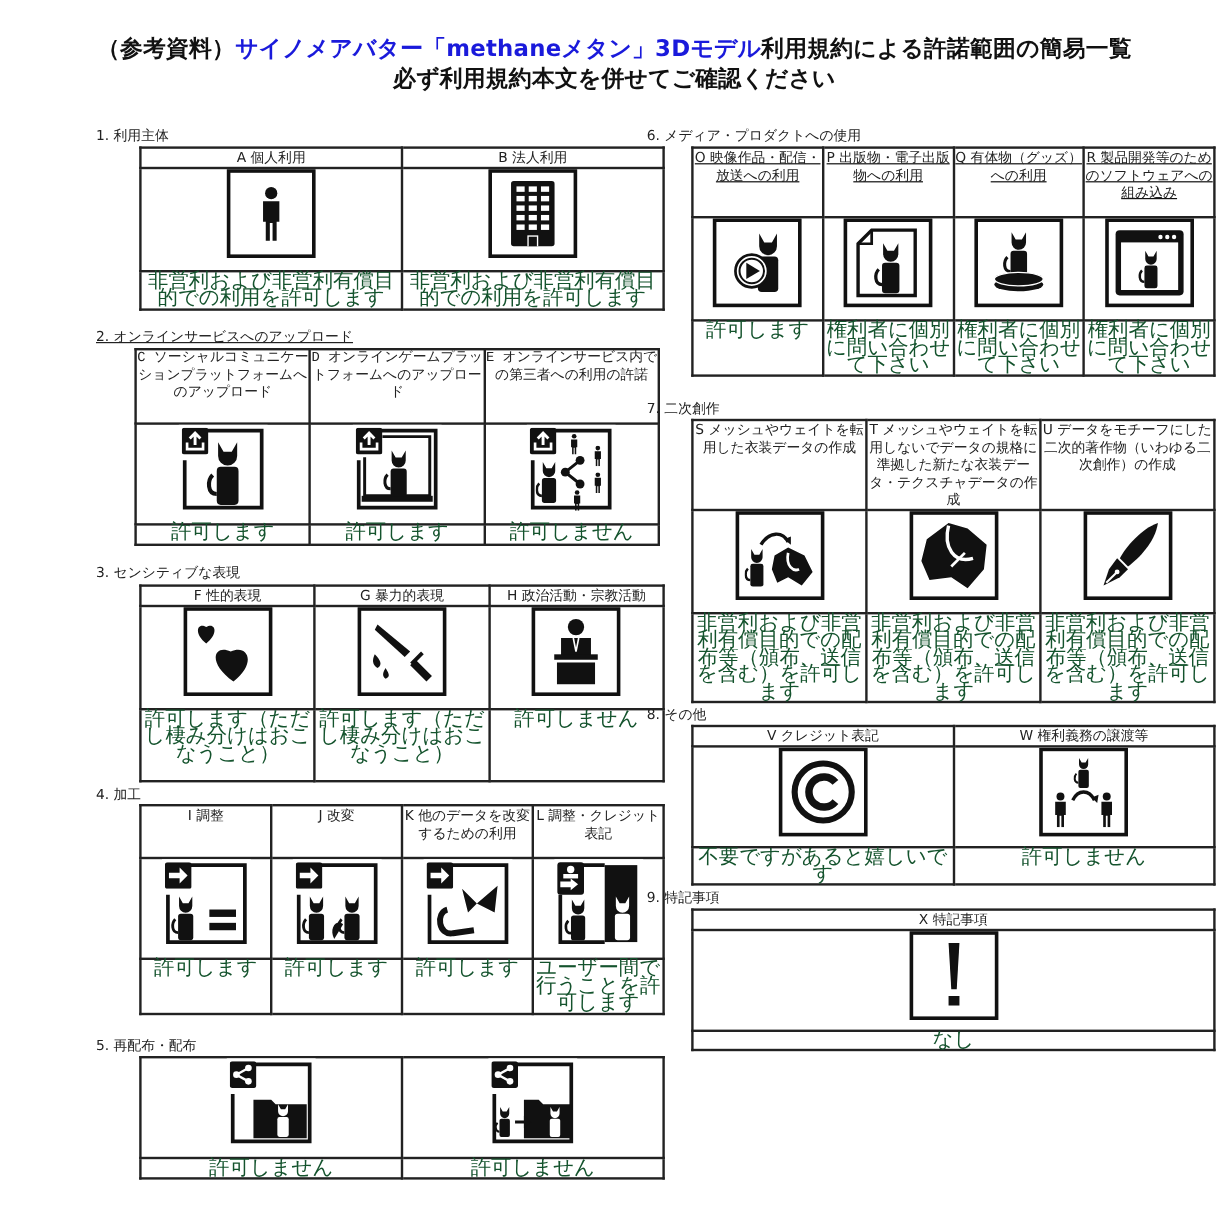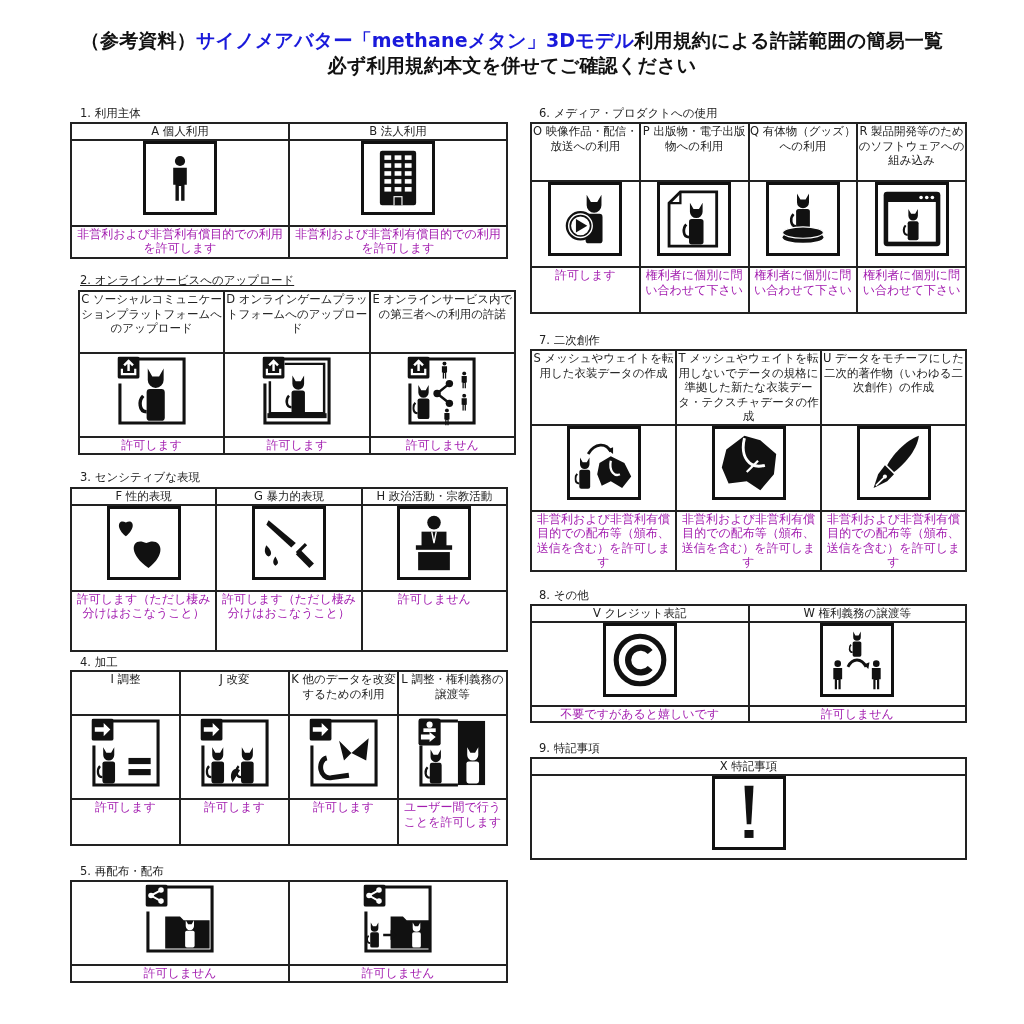--- a/index.html
+++ b/index.html
@@ -1,25 +1,25 @@
 <!DOCTYPE html>
 <html><head>
 <meta charset="utf-8">
 <style>
   html, body { margin:0; padding:0; background:#ffffff; }
   body { width:1024px; height:1024px; position:relative; overflow:hidden;
          font-family: "DejaVu Sans", "Liberation Sans", sans-serif; color:#111; }
   .title { position:absolute; left:0; width:1024px; text-align:center; font-weight:bold; font-size:19px; letter-spacing:0.2px; }
   .title .blue { color:#1a1adb; }
   .sec-label { position:absolute; font-size:11.5px; color:#222; }
-  table.grid { position:absolute; border-collapse:collapse; table-layout:fixed; }
+  table.grid { position:absolute; border-collapse:collapse; table-layout:fixed;margin-left:46px; }
   table.grid td { border:2px solid #222; padding:0; text-align:center; vertical-align:top; }
   td.hdr { font-size:11.5px; line-height:14.5px; color:#222; padding:1px 3px; }
   td.ico { vertical-align:middle; }
-  td.res { font-size:12px; line-height:14.5px; color:#a21caf; padding:1px 3px; }
+  td.res { font-size:17px; line-height:14.5px; color:#14532d; padding:1px 3px; }
   .icon { display:inline-block; box-sizing:border-box; border:3px solid #111; background:#fff; vertical-align:middle; position:relative; }
   .icon svg { display:block; width:100%; height:100%; }
 </style>
 </head>
 <body>
 
 <div class="title" style="top:28px;">
   <span>（参考資料）</span><span class="blue">サイノメアバター「methaneメタン」3Dモデル</span><span>利用規約による許諾範囲の簡易一覧</span>
 </div>
 <div class="title" style="top:53px;">必ず利用規約本文を併せてご確認ください</div>
@@ -95,21 +95,21 @@
             </svg></div></td>
   </tr>
   <tr style="height:32px;">
     <td class="res">非営利および非営利有償目的での利用を許可します</td>
     <td class="res">非営利および非営利有償目的での利用を許可します</td>
   </tr>
 </tbody>
   </table>
 
 <div class="sec-label" style="left:80px; top:273px;text-decoration:underline;">2. オンラインサービスへのアップロード</div>
-<table class="grid" style="left:78px; top:290px; width:438px;">
+<table class="grid" style="left:66px; top:290px; width:438px;font-family:Liberation Mono, monospace;">
   <tbody>
       <tr style="height:62px;">
     <td class="hdr">C ソーシャルコミュニケーションプラットフォームへのアップロード</td>
     <td class="hdr">D オンラインゲームプラットフォームへのアップロード</td>
     <td class="hdr">E オンラインサービス内での第三者への利用の許諾</td>
   </tr>
   <tr style="height:84px;">
     <td class="ico"><div class="icon" style="width:74px;height:74px;border:none;">
       <svg viewBox="0 0 60 60">
               <path d="M14 4 H56 V56 H4 V24" stroke="#111" stroke-width="2.5" fill="none"></path>
@@ -186,21 +186,21 @@
 </tbody>
   </table>
 
 <div class="sec-label" style="left:80px; top:655px;text-align:right;">4. 加工</div>
 <table class="grid" style="left:70px; top:670px; width:438px;">
   <tbody>
       <tr style="height:44px;">
     <td class="hdr">I 調整</td>
     <td class="hdr">J 改変</td>
     <td class="hdr">K 他のデータを改変するための利用</td>
-    <td class="hdr">L 調整・権利義務の譲渡等</td>
+    <td class="hdr">L 調整・クレジット表記</td>
   </tr>
   <tr style="height:84px;">
     <td class="ico"><div class="icon" style="width:74px;height:74px;border:none;">
       <svg viewBox="0 0 60 60">
               <path d="M14 4 H56 V56 H4 V24" stroke="#111" stroke-width="2.5" fill="none"></path>
         <use href="#arr" x="2" y="2" width="18" height="18"></use>
               <use href="#cat" x="6" y="24" width="20" height="32"></use>
         <rect x="32" y="34" width="18" height="5" fill="#111"></rect>
               <rect x="32" y="43" width="18" height="5" fill="#111"></rect>
             </svg></div></td>
@@ -264,21 +264,21 @@
   <tr style="height:16px;">
     <td class="res">許可しません</td>
     <td class="res">許可しません</td>
   </tr>
 </tbody>
   </table>
 
 <div class="sec-label" style="left:539px; top:106px;">6. メディア・プロダクトへの使用</div>
 <table class="grid" style="left:530px; top:122px; width:437px;">
   <tbody>
-      <tr style="height:58px;">
+      <tr style="height:58px;text-decoration:underline;">
     <td class="hdr">O 映像作品・配信・放送への利用</td>
     <td class="hdr">P 出版物・電子出版物への利用</td>
     <td class="hdr">Q 有体物（グッズ）への利用</td>
     <td class="hdr">R 製品開発等のためのソフトウェアへの組み込み</td>
   </tr>
   <tr style="height:86px;">
     <td class="ico"><div class="icon" style="width:74px;height:74px;">
       <svg viewBox="0 0 60 60">
               <use href="#cat" x="24" y="2" width="28" height="56"></use>
         <circle cx="26" cy="36" r="12" fill="#fff" stroke="#111" stroke-width="2"></circle>
@@ -390,14 +390,17 @@
       <tr style="height:16px;">
     <td class="hdr">X 特記事項</td>
   </tr>
   <tr style="height:84px;">
     <td class="ico"><div class="icon" style="width:74px;height:74px;">
       <svg viewBox="0 0 60 60">
               <path d="M26 6 H34 L32 40 H28 Z" fill="#111"></path>
               <rect x="26" y="45" width="8" height="7" fill="#111"></rect>
             </svg></div></td>
   </tr>
+  <tr style="height:16px;">
+    <td class="res">なし</td>
+  </tr>
 </tbody>
   </table>
 
 </body></html>

